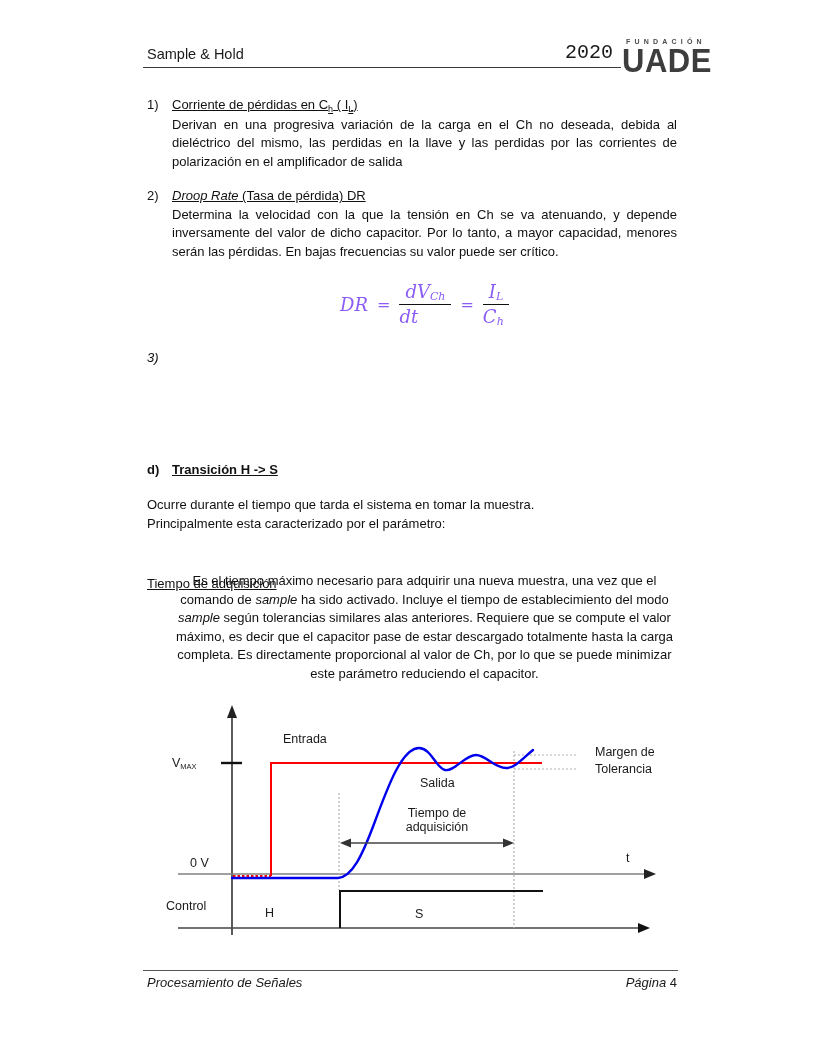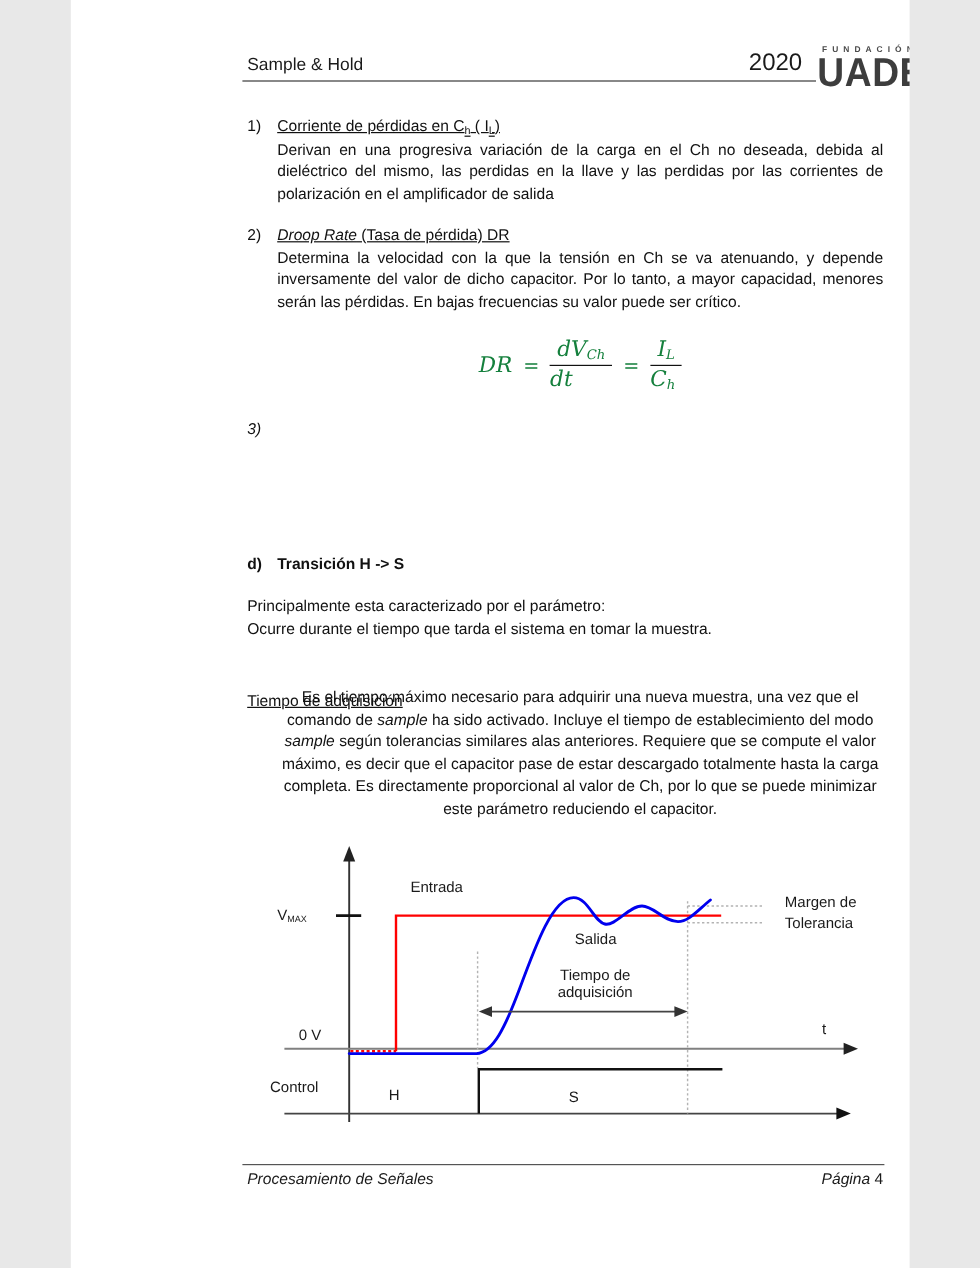--- a/index.html
+++ b/index.html
@@ -1,43 +1,43 @@
 <!DOCTYPE html>
 <html><head>
 <meta charset="utf-8">
 <style>
   html,body{margin:0;padding:0;background:#e8e8e8;}
   .page{
-    position:relative;width:699px;height:1057px;background:#ffffff;
+    position:relative;width:817px;height:1057px;background:#ffffff;
     font-family:"Liberation Sans","DejaVu Sans",sans-serif;color:#111;overflow:hidden;
     margin:0 auto;
   }
   
   .hdr-title{position:absolute;left:147px;top:46px;font-size:14.5px;color:#1a1a1a;}
   .hdr-rule{position:absolute;left:143px;top:67px;width:478px;border-top:1.5px solid #3a3a3a;}
-  .hdr-year{position:absolute;left:565px;top:41px;font-size:20px;color:#1a1a1a;}
+  .hdr-year{position:absolute;left:565px;top:41px;font-size:20px;color:#1a1a1a;font-family:Liberation Mono, monospace;}
   .logo{position:absolute;left:622px;top:38px;width:96px;text-align:left;color:#3d3d3d;}
   .logo-top{font-size:7px;font-weight:bold;letter-spacing:4.2px;color:#4a4a4a;padding-left:4px;}
   .logo-main{font-size:31px;font-weight:bold;line-height:0.95;letter-spacing:0.5px;transform:scaleY(1.08);transform-origin:top;}
   
   .item{position:absolute;left:147px;width:530px;line-height:18.6px;font-size:13px;}
   .item .num{position:absolute;left:0;top:0;}
   .item .ihead{padding-left:25px;}
   .item .ibody{margin:0;padding-left:25px;text-align:justify;}
   .u{text-decoration:underline;}
   sub{font-size:9px;vertical-align:baseline;position:relative;top:3px;text-decoration:inherit;}
   .heading-d{position:absolute;left:147px;width:530px;font-size:13px;font-weight:bold;line-height:18.6px;}
   .heading-d .num{position:absolute;left:0;top:0;}
-  .heading-d .htxt{padding-left:25px;}
+  .heading-d .htxt{padding-left:25px;text-decoration:underline;}
   .paras{position:absolute;left:147px;width:540px;font-size:13px;line-height:18.6px;}
   .acq-title{position:absolute;left:147px;font-size:13px;line-height:18.6px;}
   .acq-body{position:absolute;left:172px;width:505px;font-size:13px;line-height:18.6px;margin:0;text-align:center;}
   
   .formula{position:absolute;left:340px;top:281px;display:flex;align-items:center;gap:9px;
-    font-family:"DejaVu Serif","Liberation Serif",serif;font-style:italic;font-size:18px;color:#15803d;}
+    font-family:"DejaVu Serif","Liberation Serif",serif;font-style:italic;font-size:18px;color:#8b5cf6;}
   .frac{display:inline-flex;flex-direction:column;line-height:1.2;}
   .frac .fnum{border-bottom:1.4px solid #111;padding:0 6px 1px 6px;}
   .frac .fden{padding-top:1px;}
   .fsub{font-size:11px;top:2px;}
   .feq{font-style:normal;font-size:16px;}
   
   .figure{position:absolute;left:150px;top:698px;}
   .fig-text{font-family:"Liberation Sans","DejaVu Sans",sans-serif;font-size:12.5px;fill:#1a1a1a;}
   
   .ftr-rule{position:absolute;left:143px;top:970px;width:535px;border-top:1.3px solid #555;}
@@ -86,22 +86,22 @@
   <div class="item" style="top:349px">
     <span class="num" style="font-style:italic">3)</span>
   </div>
 
   <div class="heading-d" style="top:461px">
     <span class="num">d)</span>
     <div class="htxt">Transición H -&gt; S</div>
   </div>
 
   <div class="paras" style="top:496px">
+    <div>Ocurre durante el tiempo que tarda el sistema en tomar la muestra.</div>
     <div>Principalmente esta caracterizado por el parámetro:</div>
-    <div>Ocurre durante el tiempo que tarda el sistema en tomar la muestra.</div>
   </div>
 
   <div class="acq-title u" style="top:575px">Tiempo de adquisición</div>
   <p class="acq-body" style="top:572px"><span>Es el tiempo máximo necesario para adquirir una nueva muestra, una vez que el comando de </span><i>sample</i><span> ha sido activado. Incluye el tiempo de establecimiento del modo </span><i>sample</i><span> según tolerancias similares alas anteriores. Requiere que se compute el valor máximo, es decir que el capacitor pase de estar descargado totalmente hasta la carga completa. Es directamente proporcional al valor de Ch, por lo que se puede minimizar este parámetro reduciendo el capacitor.</span></p>
 
   <svg class="figure" width="560" height="262" viewBox="0 0 560 262">
 
     <line x1="82" y1="18" x2="82" y2="237" stroke="#333" stroke-width="1.6"></line>
     <polygon points="82,7 77,20 87,20" fill="#222"></polygon>
     <line x1="28" y1="176" x2="496" y2="176" stroke-width="1.6" stroke="#808080"></line>

